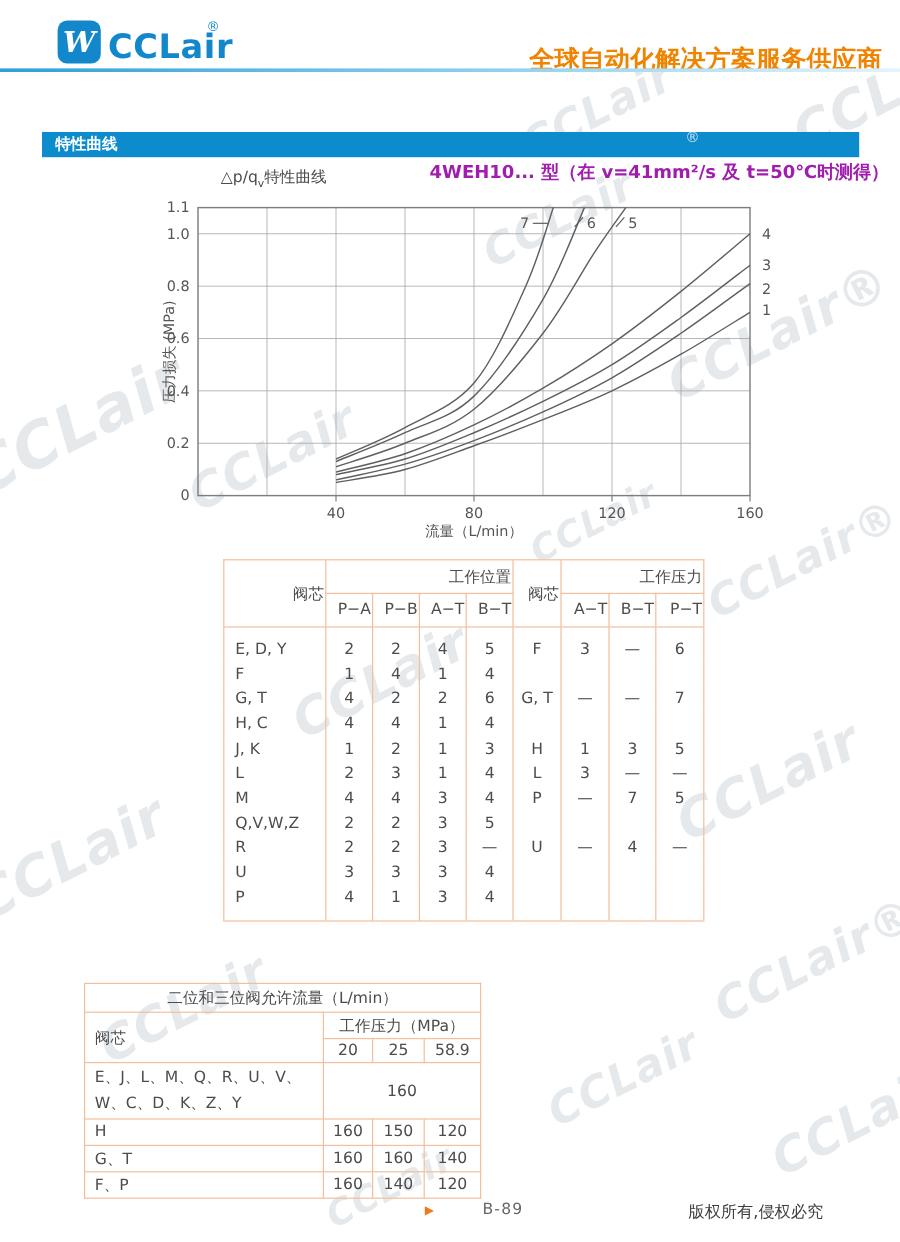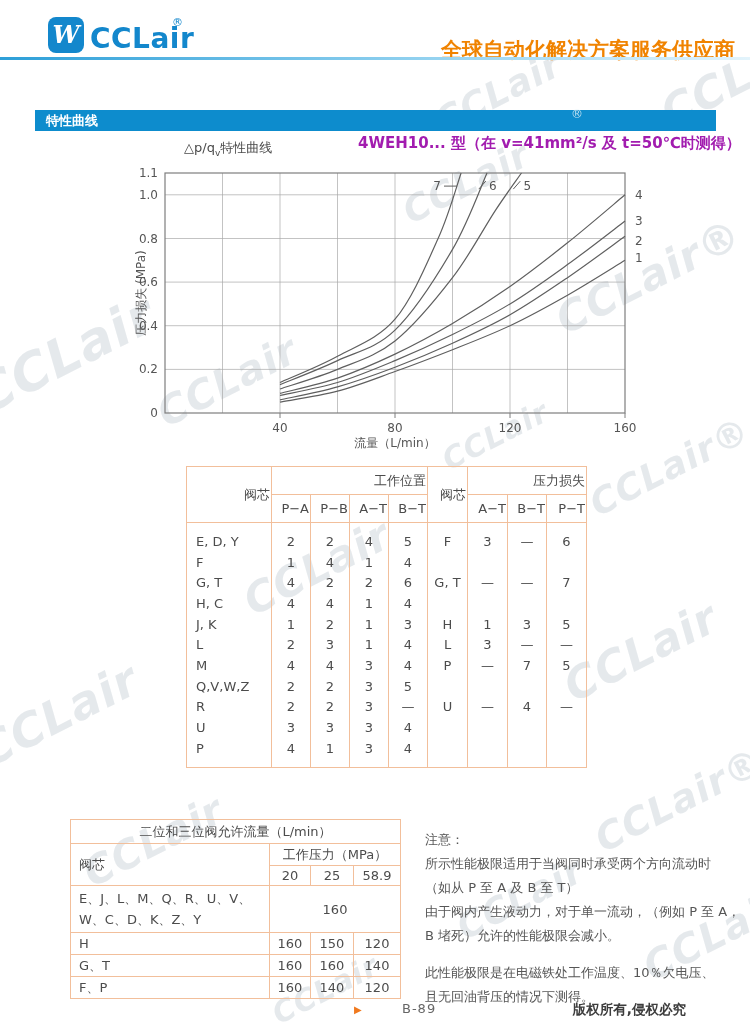--- a/index.html
+++ b/index.html
@@ -55,21 +55,21 @@
   .t2 .row{height:22px;}
   .t2 .bigrow td{line-height:21px;padding-top:2px;padding-bottom:2px;}
   
   .notes{position:absolute;left:425px;top:828px;width:322px;font-size:13px;color:#565656;}
   .note-title{line-height:24px;}
   .note-line{line-height:24px;}
   .note-gap{height:13px;}
   
   .footer-arrow{position:absolute;left:354px;top:1004px;color:#f0791e;font-size:10px;}
   .footer-page{position:absolute;left:371px;top:1001px;font-size:13px;color:#666;letter-spacing:1px;margin-left:31px;}
-  .footer-copy{position:absolute;right:64px;top:1001px;font-size:13.5px;font-weight:bold;color:#3d3d3d;}
+  .footer-copy{position:absolute;right:64px;top:1001px;font-size:13.5px;font-weight:normal;color:#3d3d3d;}
 </style>
 </head>
 <body>
 
 <div class="page">
   <div id="wm-layer">
       <div class="wm" style="left: 655px; top: 52px; font-size: 44px;">CCLair</div>
       <div class="wm" style="left: 430px; top: 72px; font-size: 36px;">CCLair</div>
       <div class="wm" style="left: 398px; top: 162px; font-size: 36px;">CCLair</div>
       <div class="wm" style="left: -32px; top: 325px; font-size: 52px;">CCLair</div>
@@ -162,21 +162,21 @@
             <col style="width:40px">
             <col style="width:40px">
             <col style="width:39px">
             <col style="width:40px">
           </colgroup>
           <thead>
             <tr>
               <th rowspan="2">阀芯</th>
               <th colspan="4">工作位置</th>
               <th rowspan="2">阀芯</th>
-              <th colspan="3">压力损失</th>
+              <th colspan="3">工作压力</th>
             </tr>
             <tr>
               <th>P−A</th>
               <th>P−B</th>
               <th>A−T</th>
               <th>B−T</th>
               <th>A−T</th>
               <th>B−T</th>
               <th>P−T</th>
             </tr>
@@ -348,28 +348,18 @@
             <tr class="row">
               <td class="lbl">F、P</td>
               <td>160</td>
               <td>140</td>
               <td>120</td>
             </tr>
           </tbody>
         </table>
       </div>
 
-    <div class="notes" id="notes">
-        <div class="note-title">注意：</div>
-        <div class="note-line">所示性能极限适用于当阀同时承受两个方向流动时</div>
-        <div class="note-line">（如从 P 至 A 及 B 至 T）</div>
-        <div class="note-line">由于阀内产生液动力，对于单一流动，（例如 P 至 A，</div>
-        <div class="note-line">B 堵死）允许的性能极限会减小。</div>
-        <div class="note-gap"></div>
-        <div class="note-line">此性能极限是在电磁铁处工作温度、10％欠电压、</div>
-        <div class="note-line">且无回油背压的情况下测得。</div>
-      </div>
 
     <div class="footer-arrow">▶</div>
     <div class="footer-page">B-89</div>
     <div class="footer-copy">版权所有,侵权必究</div>
   </div>
 </div>
 
 </body></html>

